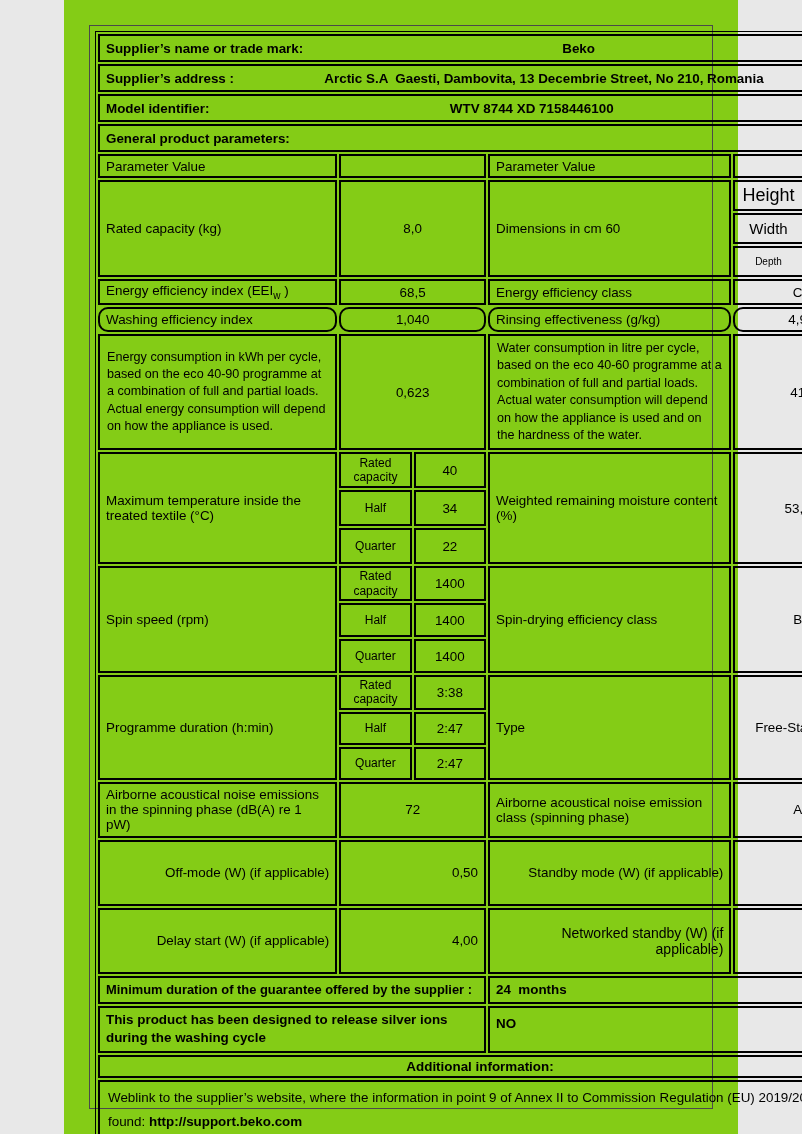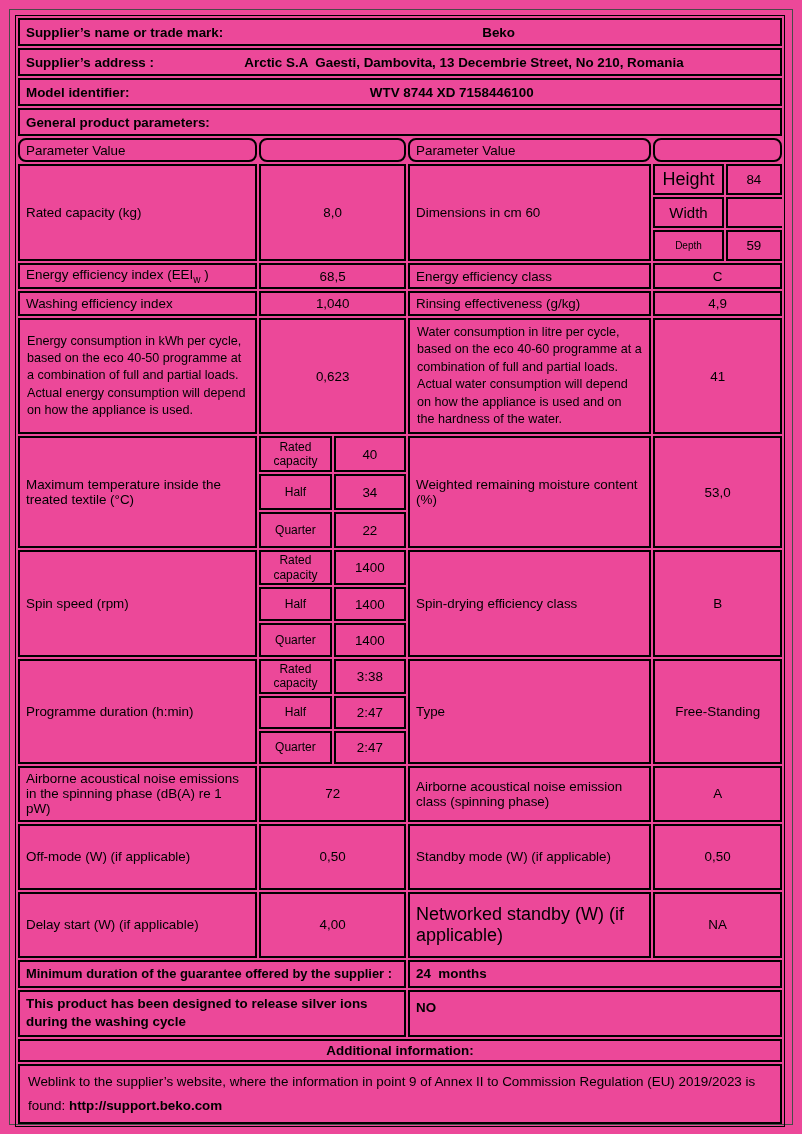--- a/index.html
+++ b/index.html
@@ -1,56 +1,56 @@
 <!DOCTYPE html>
 <html><head>
 <meta charset="utf-8">
 <style>
   html,body { margin:0; padding:0; background:#e8e8e8; }
   .page {
-    width:802px; height:1134px; background:#ec4899; box-sizing:border-box;
-    padding:9px; margin:0 auto; font-family:"Liberation Sans", sans-serif; color:#000;
+    width:674px; height:1134px; background:#84cc16; box-sizing:border-box;
+    padding:25px; margin:0 auto; font-family:"Liberation Sans", sans-serif; color:#000;
   }
   .frame {
     width:100%; height:100%; box-sizing:border-box;
     border:1px solid #4a4a4a; padding:5px;
   }
   table.fiche {
     width:770px; table-layout:fixed; border-collapse:separate; border-spacing:2px;
     border:1px solid #000; font-size:13.4px;
   }
   td {
     border:2px solid #000; padding:2px 6px; vertical-align:middle;
     box-sizing:border-box; overflow:hidden;
   }
   .b { font-weight:bold; }
   .val { text-align:center; }
   .hdr { font-weight:normal; }
   .para { font-size:12.6px; line-height:1.38; padding:4px 7px; }
   .subl { font-size:12px; line-height:1.2; text-align:center; padding:1px 2px; }
-  .small { font-size:18px; }
+  .small { font-size:14px; }
   .gb { font-size:12.9px; font-weight:bold; white-space:nowrap; }
   .pre { white-space:pre-wrap; }
   .no-rb { border-right:none; }
   .rowflex { display:flex; align-items:center; width:100%; }
   .rowflex .lbl { white-space:nowrap; font-weight:bold; }
   .rowflex .cval { flex:1; text-align:center; font-weight:bold; }
   .weblink-cell { line-height:1.8; padding:4px 8px; }
   tr.r28 td { height:28px; }
-  tr.r24 td { height:24px;border-radius:8px; }
+  tr.r24 td { height:24px; }
   tr.r26 td { height:26px; }
-  tr.r25 td { height:25px; }
+  tr.r25 td { height:25px;border-radius:10px; }
   tr.r31 td { height:31px; }
   tr.r33 td { height:33px; }
   tr.r34 td { height:34px; }
   tr.r36 td { height:36px; }
   tr.r47 td { height:47px; }
   tr.r50 td { height:50px;margin-top:12px; }
   tr.r56 td { height:56px; }
-  tr.r66 td { height:66px; }
+  tr.r66 td { height:66px;text-align:right; }
   tr.r110 td { height:110px; }
   tr.r22 td { height:22px;text-align:center; }
   sub.eei { font-size:10px; }
   .url { font-weight:bold; }
 </style>
 </head>
 <body>
 
 <div class="page">
  <div class="frame">
@@ -127,21 +127,21 @@
    </tr>
 
    <tr class="r25">
      <td>Washing efficiency index</td>
      <td colspan="2" class="val">1,040</td>
      <td>Rinsing effectiveness (g/kg)</td>
      <td colspan="2" class="val">4,9</td>
    </tr>
 
    <tr class="r110">
-     <td class="para">Energy consumption in kWh per cycle, based on the eco 40-50 programme at a combination of full and partial loads. Actual energy consumption will depend on how the appliance is used.</td>
+     <td class="para">Energy consumption in kWh per cycle, based on the eco 40-90 programme at a combination of full and partial loads. Actual energy consumption will depend on how the appliance is used.</td>
      <td colspan="2" class="val">0,623</td>
      <td class="para">Water consumption in litre per cycle, based on the eco 40-60 programme at a combination of full and partial loads. Actual water consumption will depend on how the appliance is used and on the hardness of the water.</td>
      <td colspan="2" class="val">41</td>
    </tr>
 
    <tr class="r36">
      <td rowspan="3">Maximum temperature inside the treated textile (°C)</td>
      <td class="subl">Rated capacity</td>
      <td class="val">40</td>
      <td rowspan="3">Weighted remaining moisture content (%)</td>

